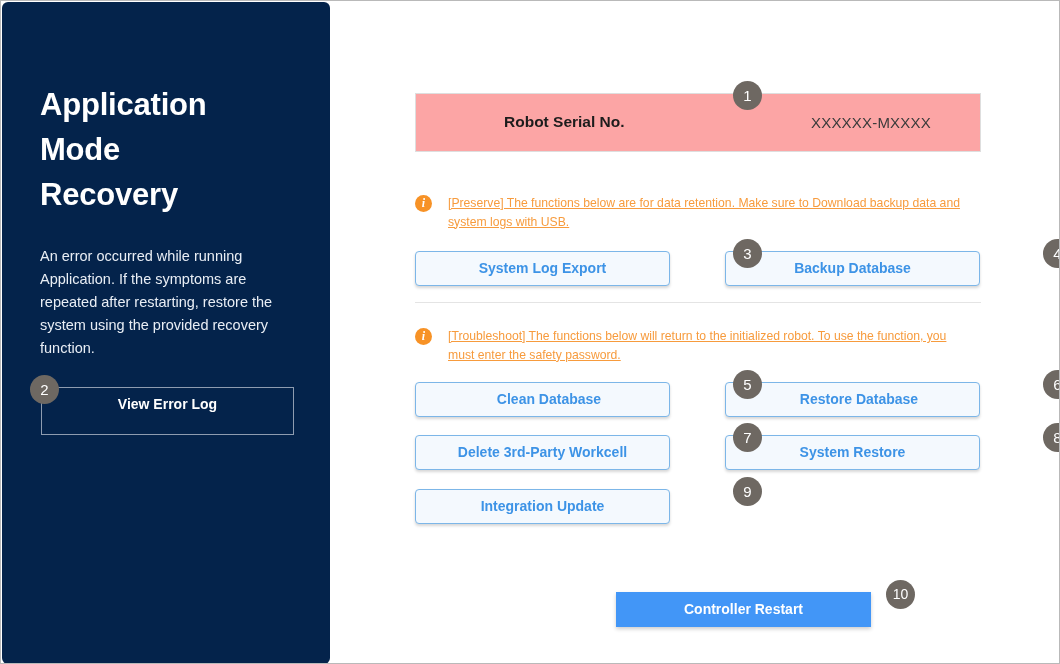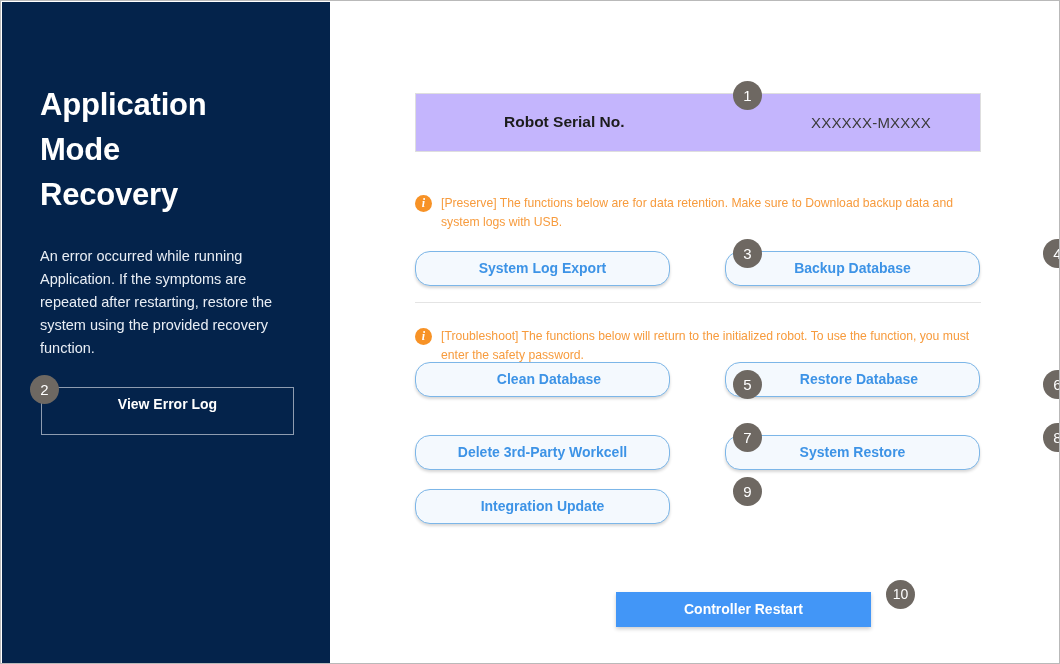--- a/index.html
+++ b/index.html
@@ -22,20 +22,21 @@
 
   
   #sidebar {
     position: absolute;
     left: 1px;
     top: 1px;
     width: 328px;
     height: 662px;
     background: #04234b;
     box-sizing: border-box;
+    border-radius: 6px;
   }
   .side-title {
     position: absolute;
     left: 38px;
     top: 80px;
     width: 260px;
     color: #ffffff;
     font-size: 31px;
     font-weight: bold;
     line-height: 45px;
@@ -79,21 +80,21 @@
 
   
   #serial-panel {
     position: absolute;
     left: 85px;
     top: 91px;
     width: 566px;
     height: 59px;
     box-sizing: border-box;
     border: 1px solid #dedede;
-    background: #c4b5fd;
+    background: #fca5a5;
   }
   .serial-label {
     position: absolute;
     left: 88px;
     top: 19px;
     font-size: 15.5px;
     font-weight: bold;
     color: #1c1c1c;
   }
   .serial-value {
@@ -108,21 +109,22 @@
   
   .notice {
     position: absolute;
     width: 560px;
     color: #f79b3d;
     font-size: 12.2px;
     line-height: 18.5px;
   }
   .notice-text {
     display: block;
-    margin-left: 26px;
+    margin-left: 33px;
+    text-decoration: underline;
   }
   .info-icon {
     position: absolute;
     left: 0px;
     top: 1px;
     width: 17px;
     height: 17px;
     border-radius: 50%;
     background: #f79226;
     color: #ffffff;
@@ -145,34 +147,34 @@
   }
   #divider-1 { top: 300px; }
 
   
   .act-btn {
     position: absolute;
     width: 255px;
     height: 35px;
     box-sizing: border-box;
     border: 1px solid #7cb6e8;
-    border-radius: 15px;
+    border-radius: 4px;
     background: #f4f9fe;
     color: #3d93e6;
     font-size: 14px;
     font-weight: bold;
     text-align: center;
     line-height: 33px;
     cursor: pointer;
     box-shadow: 0 2px 3px rgba(0,0,0,0.16);
   }
   .col-left  { left: 85px; }
   .col-right { left: 395px; }
   .row-1 { top: 249px; }
-  .row-2 { top: 360px; padding-left: 13px; }
+  .row-2 { top: 380px; padding-left: 13px; }
   .row-3 { top: 433px; }
   .row-4 { top: 487px; }
 
   #controller-restart {
     position: absolute;
     left: 242px;
     top: 590px;
     width: 255px;
     height: 35px;
     box-sizing: border-box;

